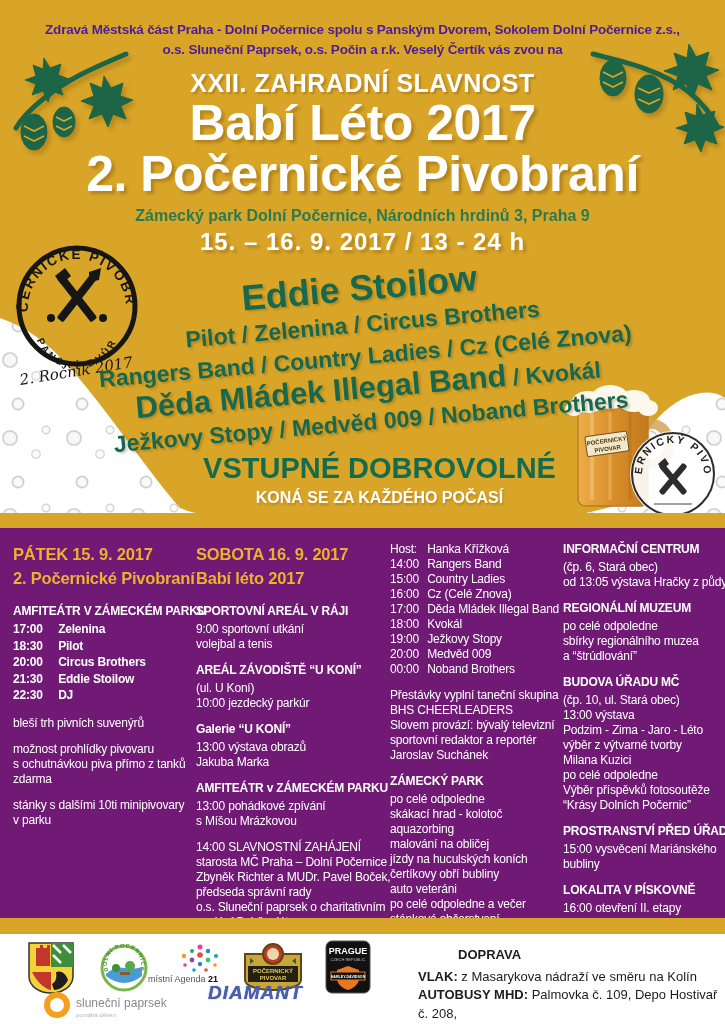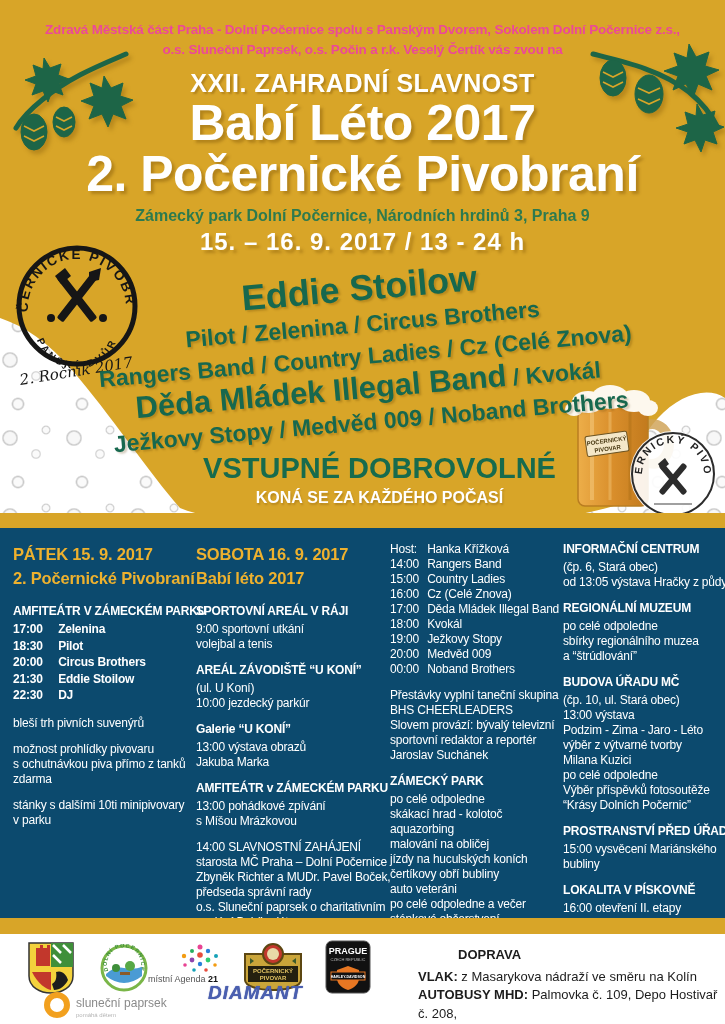--- a/index.html
+++ b/index.html
@@ -8,42 +8,42 @@
   
   .droplets{position:absolute;left:0;top:0;width:725px;height:530px;background-color:#fff;
     background-image:
       radial-gradient(circle at 18px 14px, #fafafa 4px, #c9c9c9 5.5px, rgba(0,0,0,0) 7px),
       radial-gradient(circle at 46px 40px, #fafafa 2.6px, #cfcfcf 3.8px, rgba(0,0,0,0) 5px),
       radial-gradient(circle at 10px 48px, #f7f7f7 5.5px, #c9c9c9 7px, rgba(0,0,0,0) 8.5px),
       radial-gradient(circle at 36px 64px, #fafafa 3px, #d2d2d2 4.2px, rgba(0,0,0,0) 5.4px);
     background-size:64px 78px;}
   .gold-blob{position:absolute;left:0;top:0;z-index:1;}
   .top-head{position:absolute;left:0;top:0;width:725px;text-align:center;z-index:3;}
-  .intro{margin-top:20px;color:#ec4899;font-weight:bold;font-size:13.5px;line-height:20px;letter-spacing:-0.2px;}
+  .intro{margin-top:20px;color:#4c1d95;font-weight:bold;font-size:13.5px;line-height:20px;letter-spacing:-0.2px;}
   .event-no{margin-top:9px;color:#fff;font-weight:bold;font-size:25px;letter-spacing:0.5px;text-shadow:2px 2px 2px rgba(110,70,0,.35);}
   .title{color:#fff;font-weight:bold;font-size:50px;line-height:51px;text-shadow:3px 3px 3px rgba(110,70,0,.35);letter-spacing:-0.5px;}
   .venue{margin-top:7px;color:#2d7a4e;font-weight:bold;font-size:16px;}
   .datetime{margin-top:3px;color:#fff;font-weight:bold;font-size:24px;letter-spacing:1px;text-shadow:3px 3px 3px rgba(110,70,0,.35);}
   .hops{position:absolute;z-index:2;filter:drop-shadow(3px 4px 2px rgba(110,70,0,.30));}
   .hops.left{left:8px;top:48px;}
   .hops.right{left:585px;top:34px;}
   .stamp{position:absolute;left:6px;top:242px;z-index:4;}
   .lineup{position:absolute;left:95px;top:268px;width:540px;z-index:4;text-align:center;
     transform:rotate(-5deg);color:#17684e;font-weight:bold;text-shadow:2px 2px 2px rgba(90,60,0,.25);}
   .lu-main{font-size:36px;line-height:40px;}
   .lu-line{font-size:23px;line-height:32px;}
   .lu-big{font-size:31px;}
   .admission{position:absolute;left:0;width:725px;text-align:center;z-index:3;font-weight:bold;margin-left:17px;}
   .admission.a1{top:452px;color:#176b4d;font-size:29px;}
   .admission.a2{top:489px;color:#fff;font-size:16px;text-shadow:1px 2px 2px rgba(110,70,0,.3);}
   .mug{position:absolute;left:558px;top:382px;z-index:3;}
   .band{position:absolute;left:0;width:725px;background:#d8a528;z-index:5;}
   .band.top{top:513px;height:15px;}
   .band.bottom{top:918px;height:16px;}
-  .program{position:absolute;left:0;top:528px;width:725px;height:390px;background:#0c4a6e;z-index:4;
+  .program{position:absolute;left:0;top:528px;width:725px;height:390px;background:#701a75;z-index:4;
     color:#fff;font-size:12px;line-height:15px;}
   .pcol{position:absolute;top:14px;}
   .pcol.c1{left:13px;width:175px;}
   .pcol.c2{left:196px;width:178px;}
   .pcol.c3{left:390px;width:175px;}
   .pcol.c4{left:563px;width:160px;}
   .pblock{margin-bottom:11px;}
   .pblock.goldtitle{margin-bottom:14px;}
   .pblock.goldtitle .pline{color:#eeb12e;font-weight:bold;font-size:16.5px;line-height:24px;white-space:nowrap;}
   .ptitle{font-weight:bold;margin-bottom:3px;letter-spacing:-0.2px;white-space:nowrap;}

